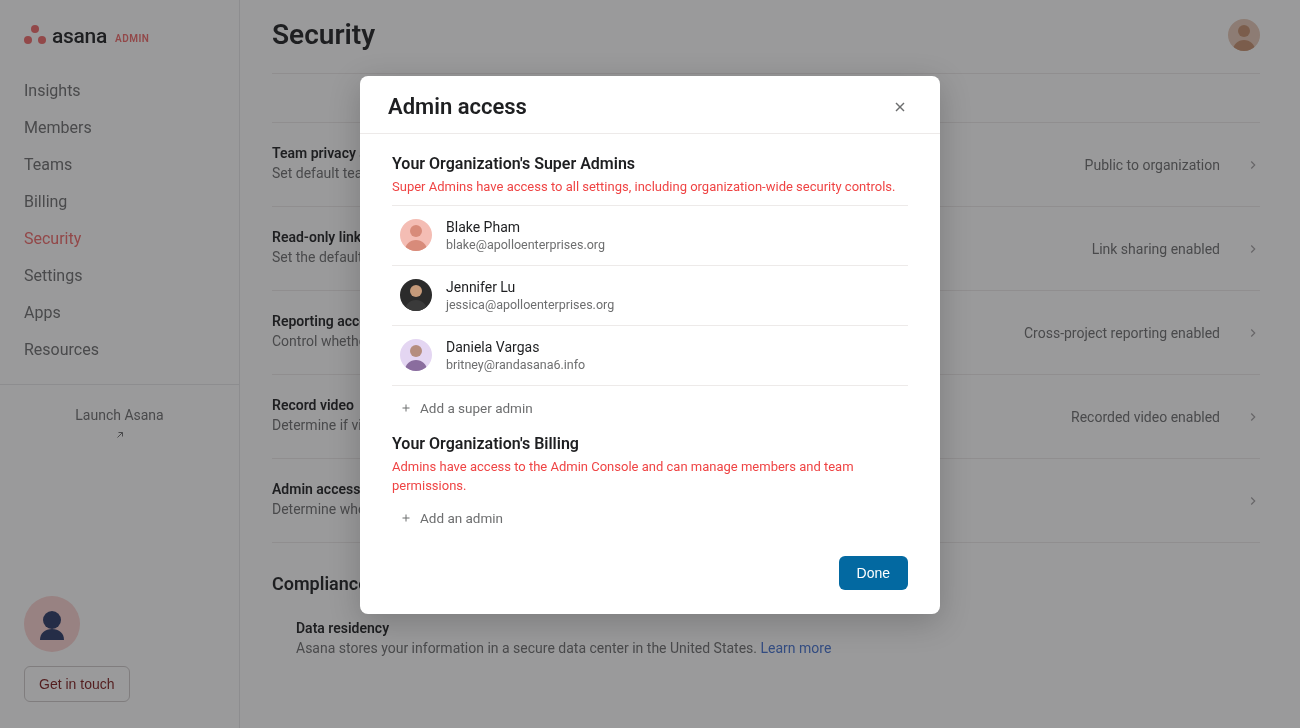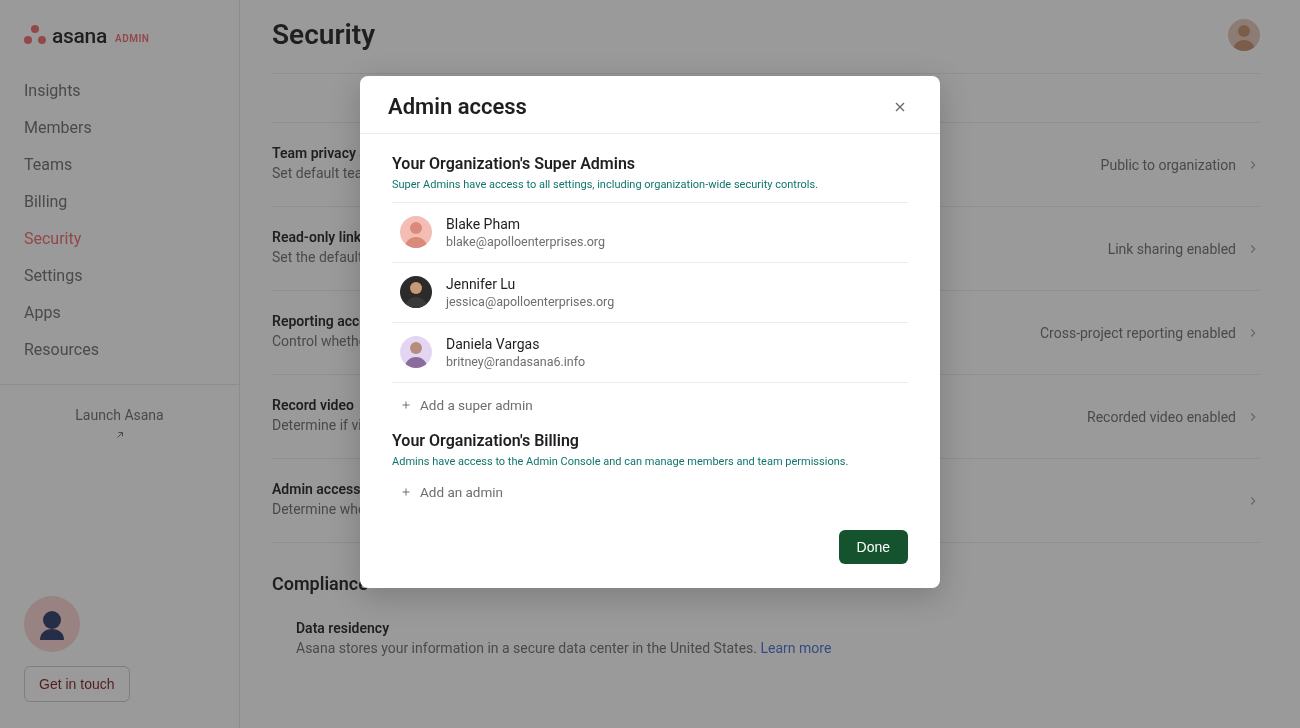--- a/index.html
+++ b/index.html
@@ -29,44 +29,44 @@
   .main { flex:1; height:100%; overflow:auto; padding:18px 40px 40px 32px; position:relative; }
   .main-header { display:flex; align-items:center; justify-content:space-between; padding-bottom:22px; border-bottom:1px solid #edeae9; }
   .main-title { font-size:28px; font-weight:600; }
   .user-avatar { width:32px; height:32px; border-radius:50%; background:#e7c9b8; display:flex; align-items:center; justify-content:center; overflow:hidden; }
   .section-sub { padding-top:36px; }
   .setting-row { display:flex; justify-content:space-between; align-items:center; padding:22px 0; border-top:1px solid #edeae9; gap:40px; cursor:pointer; }
   .setting-row:first-child { margin-top:12px; }
   .setting-left { max-width:680px; }
   .setting-title { font-size:14px; font-weight:600; color:#1e1f21; margin-bottom:2px; }
   .setting-desc { font-size:14px; color:#6d6e6f; line-height:1.5; }
-  .setting-right { display:flex; align-items:center; gap:10px; color:#6d6e6f; font-size:14px; text-align:right; }
+  .setting-right { display:flex; align-items:center; gap:26px; color:#6d6e6f; font-size:14px; text-align:right; }
   .chevron { color:#a2a0a2; }
   .section-heading { font-size:18px; font-weight:600; margin-top:30px; margin-bottom:4px; }
   .learn { color:#4573d2; cursor:pointer; }
   
   .overlay { position:absolute; inset:0; background:rgba(30,31,33,0.45); display:flex; align-items:flex-start; justify-content:center; }
   .modal { width:580px; background:#fff; border-radius:8px; margin-top:76px; box-shadow:0 8px 32px rgba(0,0,0,0.2); padding-bottom:24px; }
   .modal-header { display:flex; align-items:center; justify-content:space-between; padding:18px 28px 14px 28px; border-bottom:1px solid #edeae9; }
   .modal-title { font-size:22px; font-weight:600; }
   .close-btn { background:none; border:none; cursor:pointer; color:#6d6e6f; padding:4px; }
   .modal-body { padding:20px 32px 4px 32px; }
   .group-title { font-size:16px; font-weight:600; margin-bottom:4px; }
-  .group-desc { font-size:11px; color:#0f766e; line-height:1.5; margin-bottom:8px; }
+  .group-desc { font-size:13px; color:#ef4444; line-height:1.5; margin-bottom:8px; }
   .admin-list { border-top:1px solid #edeae9; }
   .admin-row { display:flex; align-items:center; gap:14px; padding:13px 8px; border-bottom:1px solid #edeae9; }
   .admin-avatar { width:32px; height:32px; border-radius:50%; flex-shrink:0; display:flex; align-items:center; justify-content:center; overflow:hidden; }
   .admin-avatar.c0 { background:#f4bdb4; }
   .admin-avatar.c1 { background:#2b2b2b; }
   .admin-avatar.c2 { background:#e4d6f2; }
   .admin-name { font-size:14px; color:#1e1f21; }
   .admin-email { font-size:12.5px; color:#6d6e6f; margin-top:2px; }
   .add-row { display:flex; align-items:center; gap:8px; padding:14px 8px 18px 8px; color:#6d6e6f; font-size:13.5px; cursor:pointer; }
   .modal-footer { display:flex; justify-content:flex-end; padding:8px 32px 0 32px; }
-  .done-btn { background:#14532d; color:#fff; border:none; border-radius:6px; padding:9px 18px; font-size:14px; cursor:pointer; }
+  .done-btn { background:#0369a1; color:#fff; border:none; border-radius:6px; padding:9px 18px; font-size:14px; cursor:pointer; }
   svg { display:block; }
 </style>
 </head>
 <body>
 
 <div class="app">
 
   <aside class="sidebar">
     <div class="logo">
       <div class="logo-dots">

